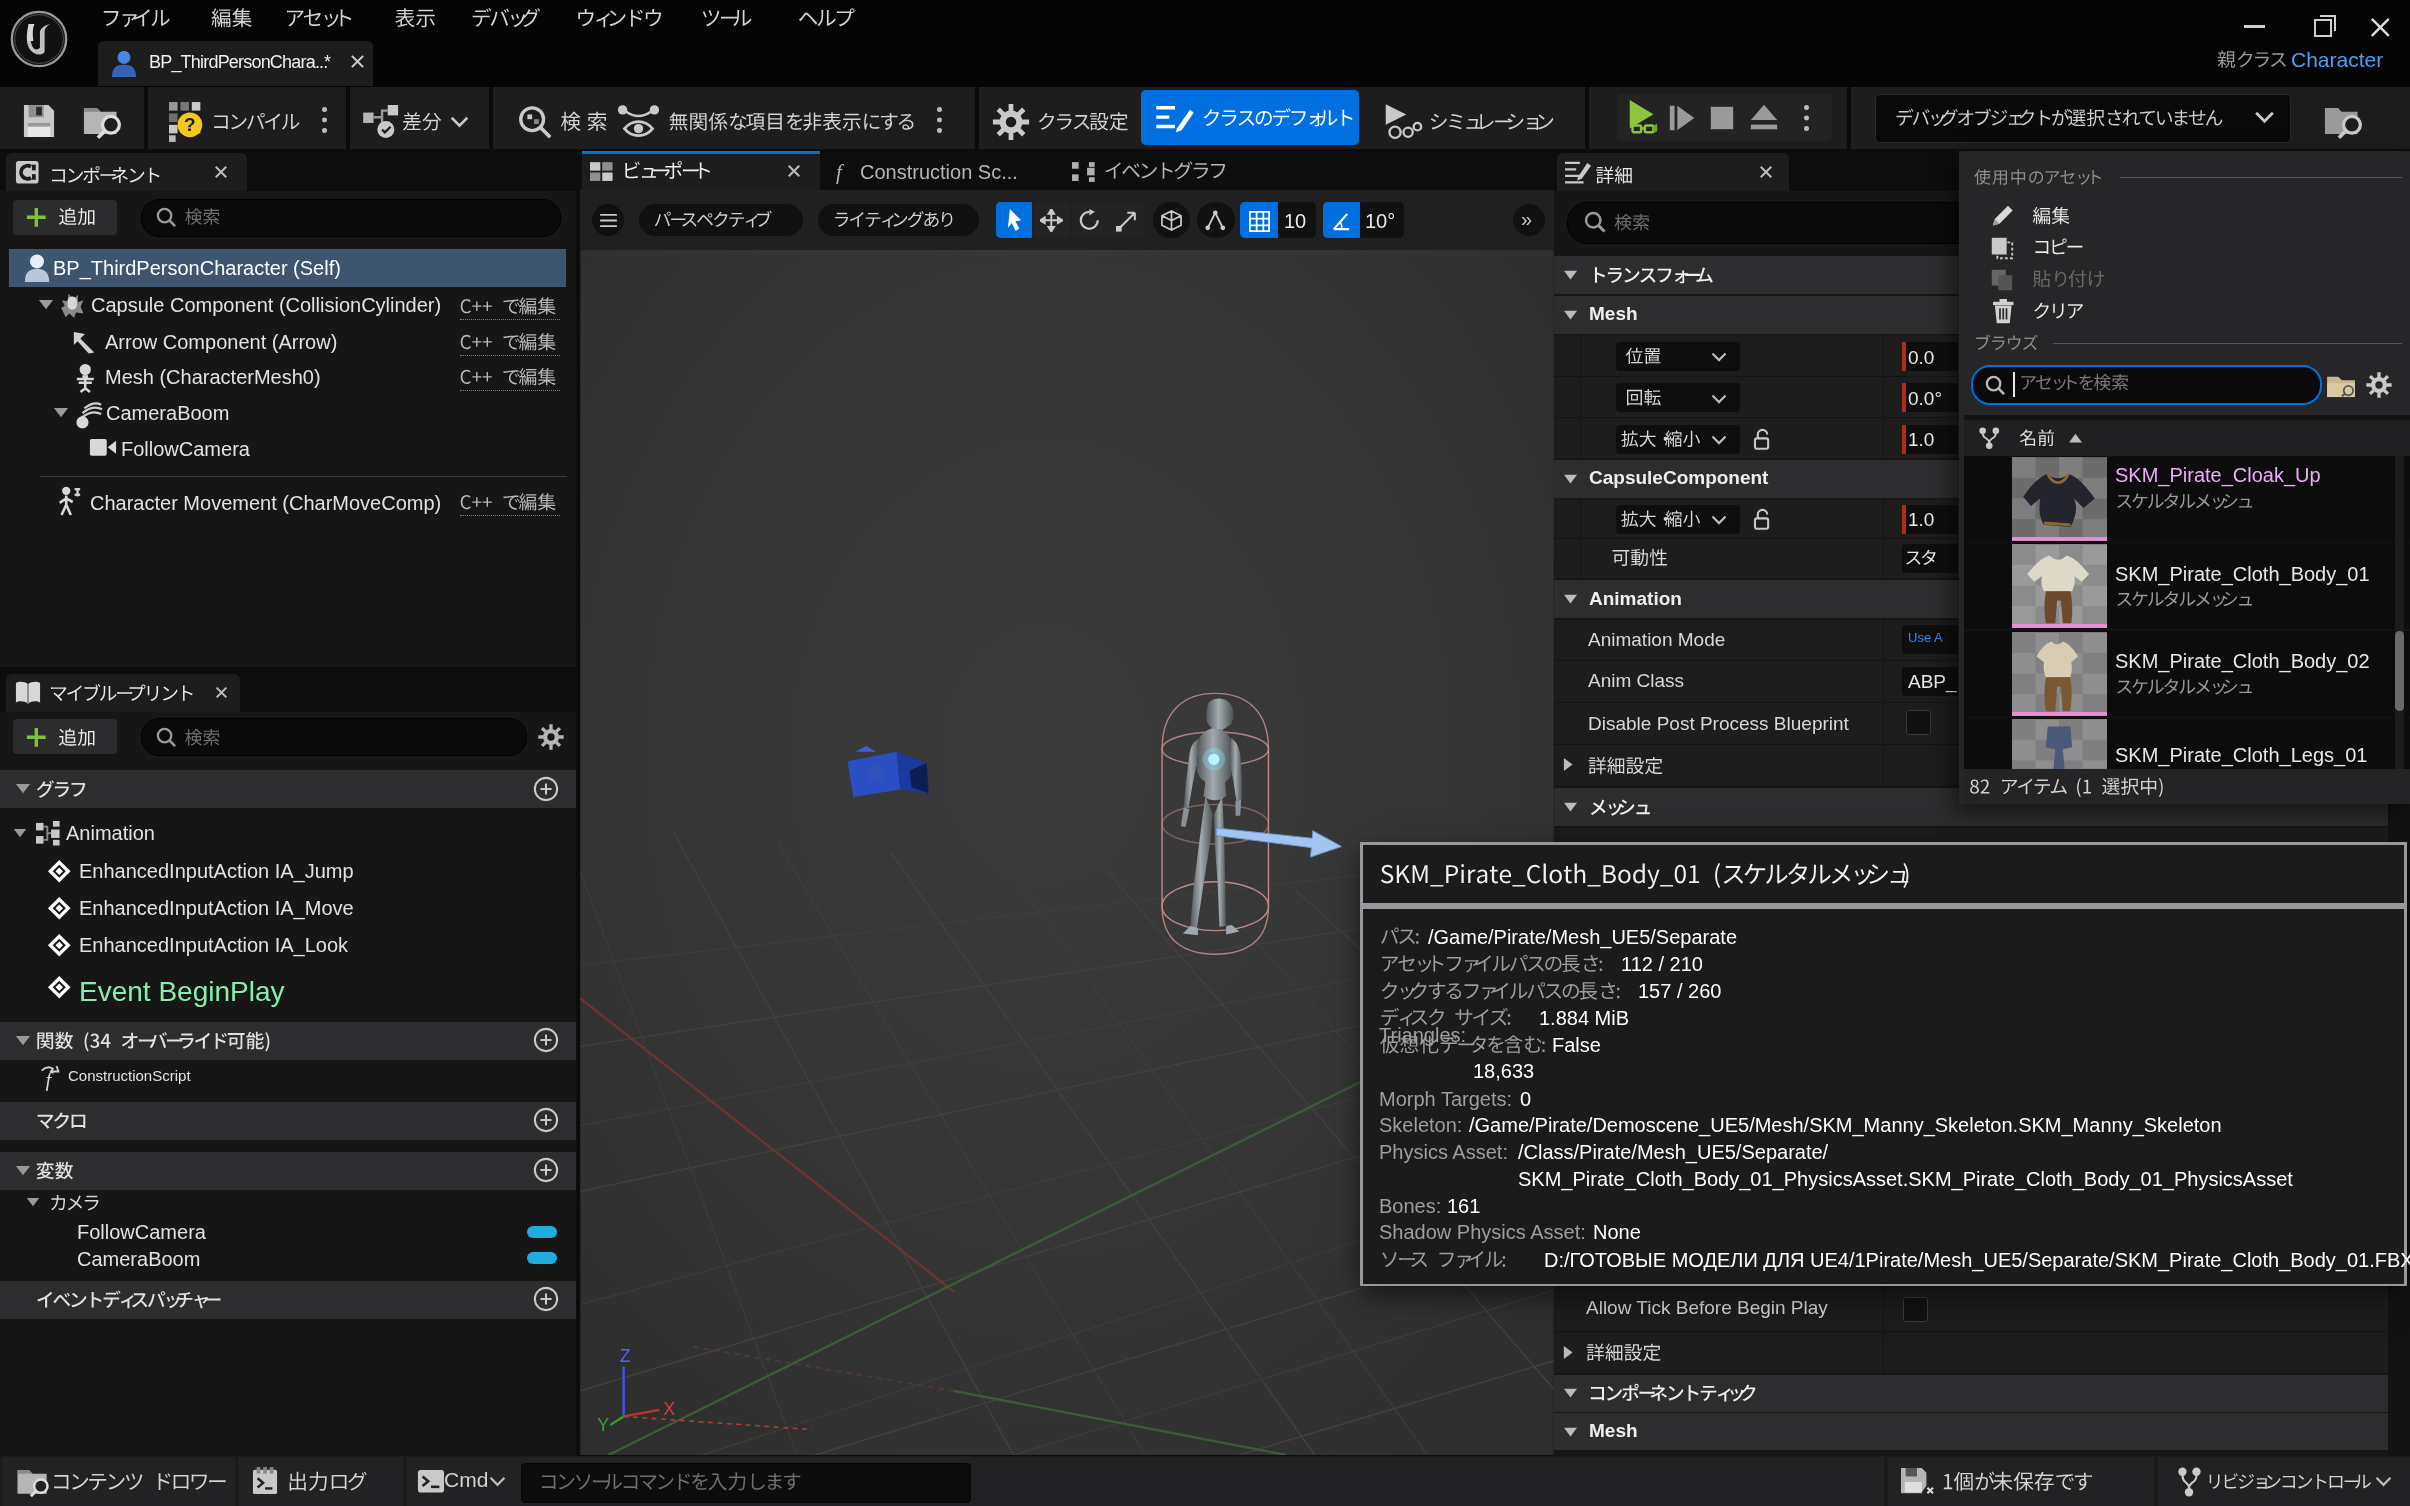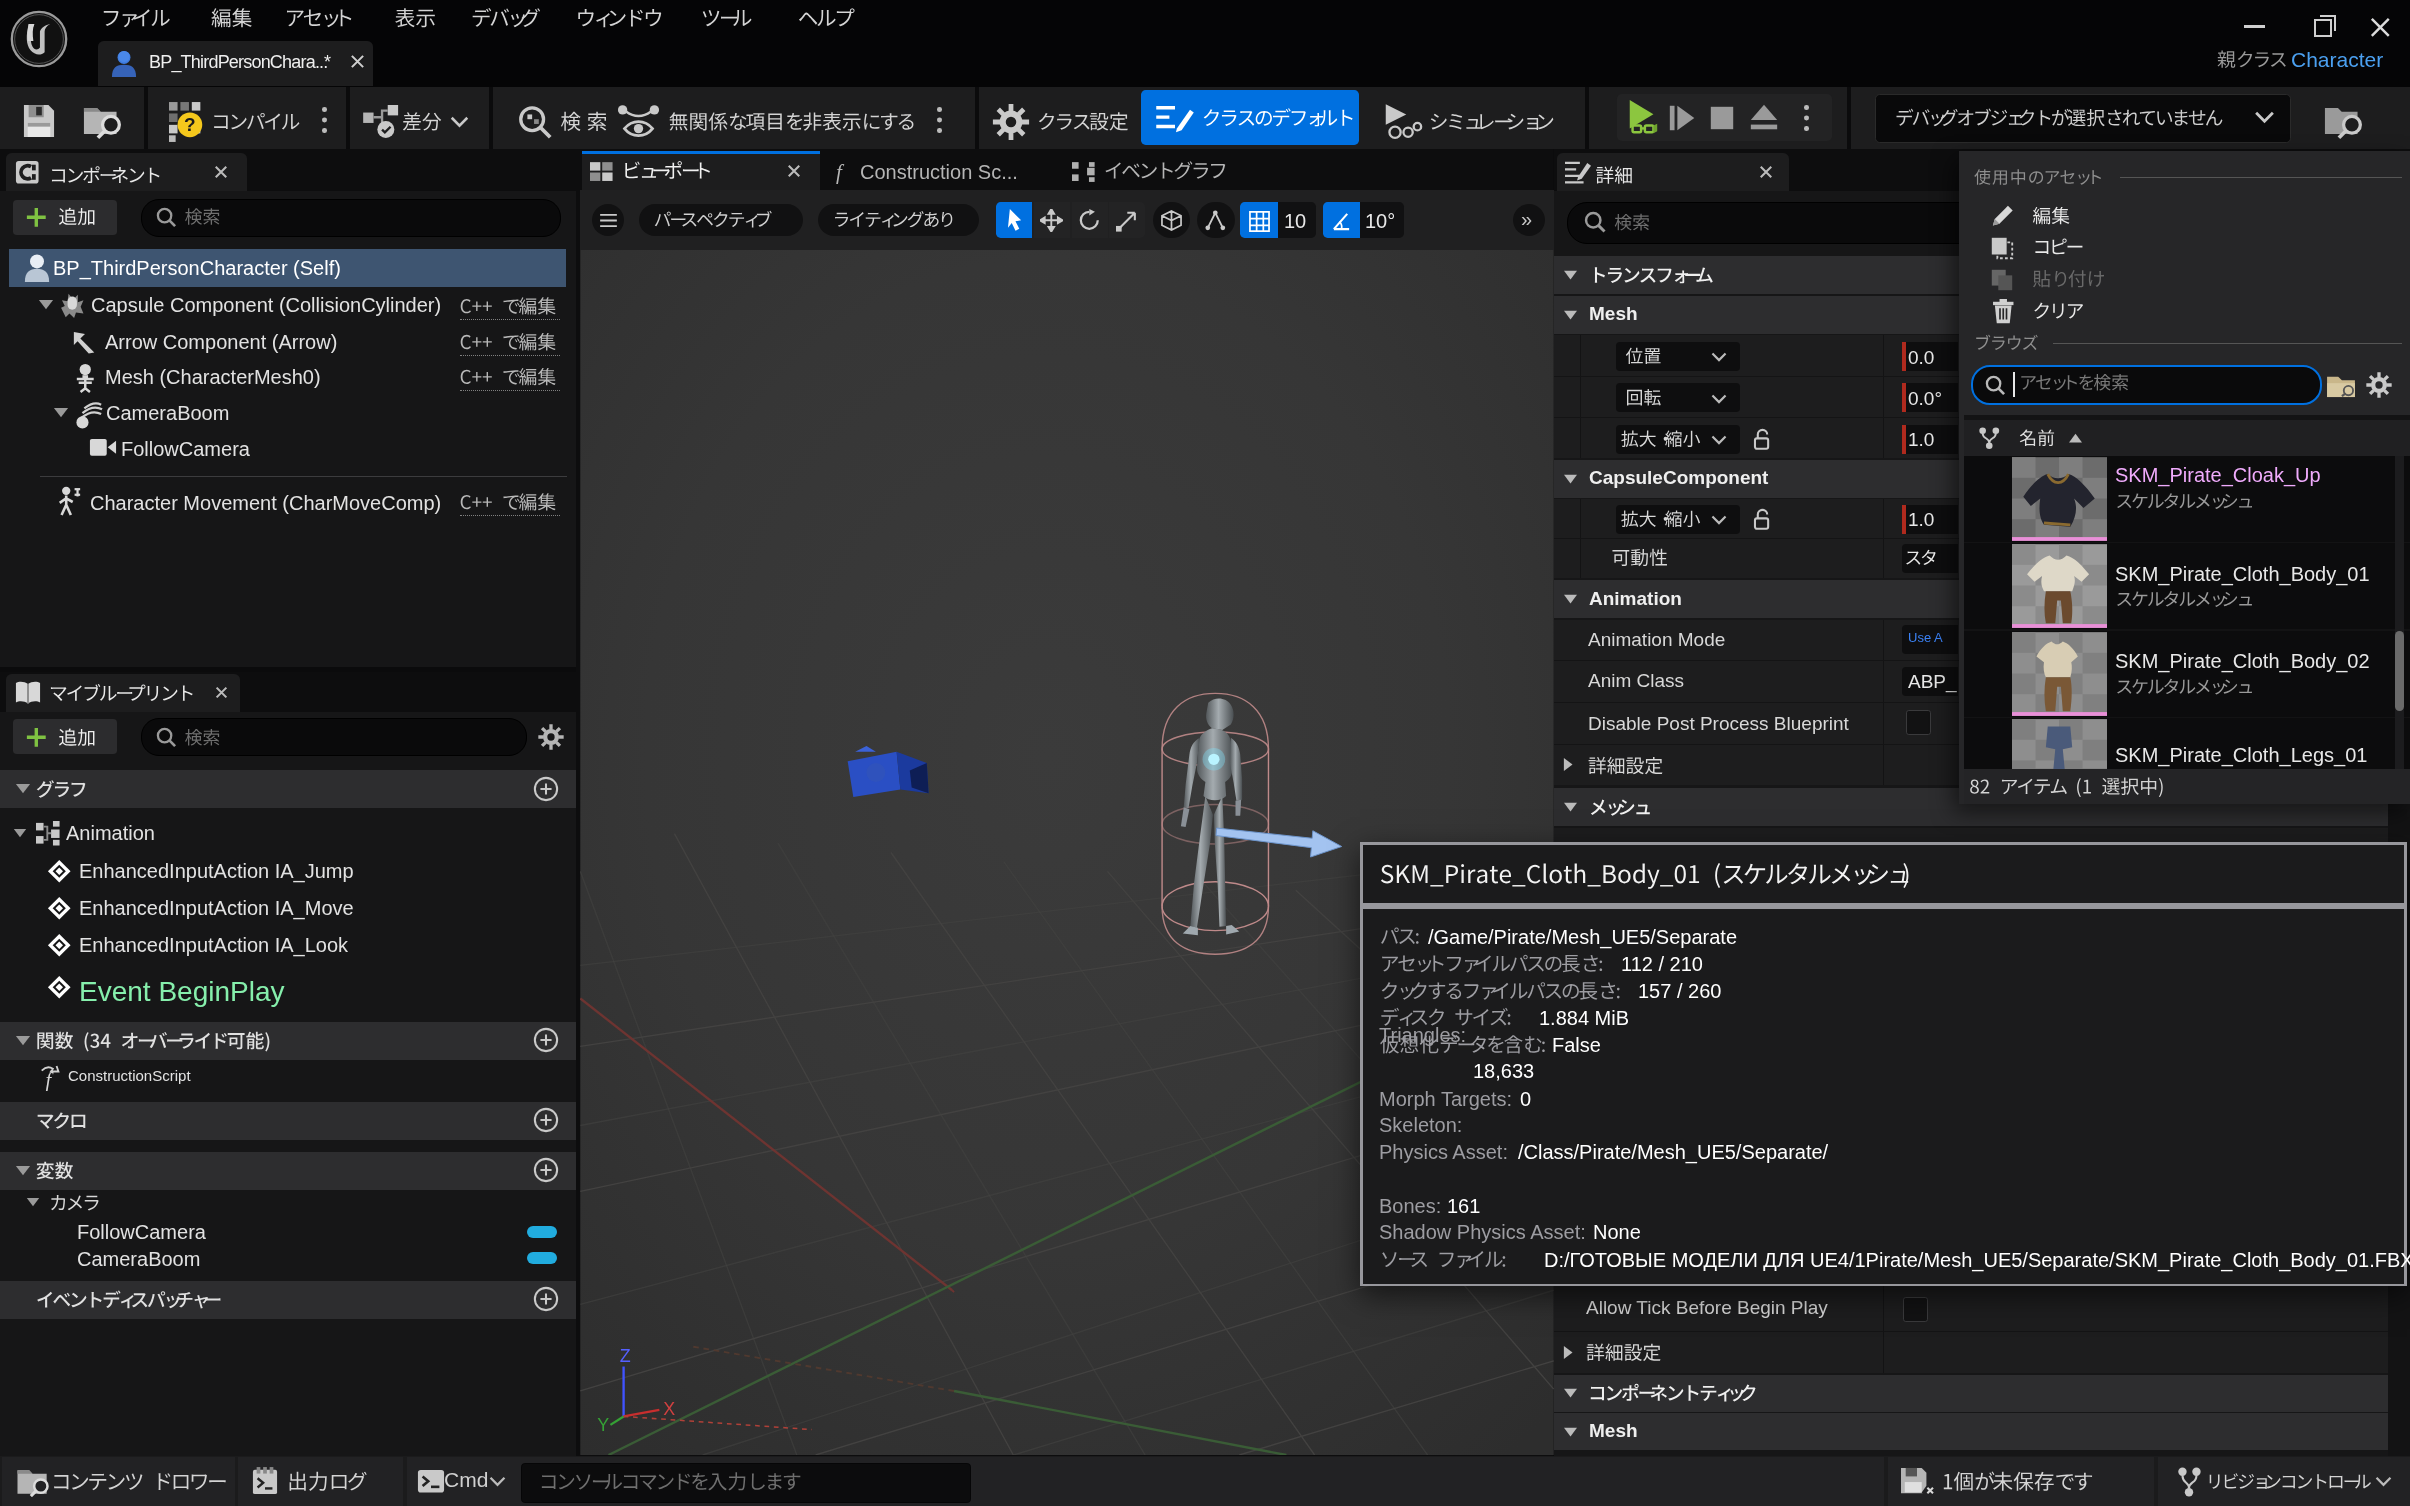--- a/index.html
+++ b/index.html
@@ -820,22 +820,24 @@
 <div class="tx" style="left:1428px;top:926px;font-size:20px;color:#fff">/Game/Pirate/Mesh_UE5/Separate</div>
 <div class="tx" style="left:1621px;top:953px;font-size:20px;color:#fff">112 / 210</div>
 <div class="tx" style="left:1638px;top:980px;font-size:20px;color:#fff">157 / 260</div>
 <div class="tx" style="left:1539px;top:1007px;font-size:20px;color:#fff">1.884 MiB</div>
 <div class="tx" style="left:1552px;top:1034px;font-size:20px;color:#fff">False</div>
 <div class="tx" style="left:1379px;top:1024px;font-size:20px;color:#9d9da2">Triangles:</div>
 <div class="tx" style="left:1473px;top:1060px;font-size:20px;color:#fff">18,633</div>
 <div class="tx" style="left:1379px;top:1088px;font-size:20px;color:#9d9da2">Morph Targets:</div>
 <div class="tx" style="left:1520px;top:1088px;font-size:20px;color:#fff">0</div>
 <div class="tx" style="left:1379px;top:1114px;font-size:20px;color:#9d9da2">Skeleton:</div>
+<div class="tx" style="left:1469px;top:1114px;font-size:20px;color:#fff">/Game/Pirate/Demoscene_UE5/Mesh/SKM_Manny_Skeleton.SKM_Manny_Skeleton</div>
 <div class="tx" style="left:1379px;top:1141px;font-size:20px;color:#9d9da2">Physics Asset:</div>
 <div class="tx" style="left:1518px;top:1141px;font-size:20px;color:#fff">/Class/Pirate/Mesh_UE5/Separate/</div>
+<div class="tx" style="left:1518px;top:1168px;font-size:20px;color:#fff">SKM_Pirate_Cloth_Body_01_PhysicsAsset.SKM_Pirate_Cloth_Body_01_PhysicsAsset</div>
 <div class="tx" style="left:1379px;top:1195px;font-size:20px;color:#9d9da2">Bones:</div>
 <div class="tx" style="left:1447px;top:1195px;font-size:20px;color:#fff">161</div>
 <div class="tx" style="left:1379px;top:1221px;font-size:20px;color:#9d9da2">Shadow Physics Asset:</div>
 <div class="tx" style="left:1593px;top:1221px;font-size:20px;color:#fff">None</div>
 <div class="tx" style="left:1544px;top:1249px;font-size:20px;color:#fff">D:/ГОТОВЫЕ МОДЕЛИ ДЛЯ  UE4/1Pirate/Mesh_UE5/Separate/SKM_Pirate_Cloth_Body_01.FBX</div>
 
 <div class="a" style="left:0;top:1456px;width:2411px;height:51px;background:#1b1b1c"></div>
 <div class="a" style="left:1.9px;top:1457px;width:233px;height:50px;background:#222224"></div>
 <div class="a" style="left:238px;top:1457px;width:165px;height:50px;background:#222224"></div>
 <div class="a" style="left:407px;top:1457px;width:1477px;height:50px;background:#222224"></div>

